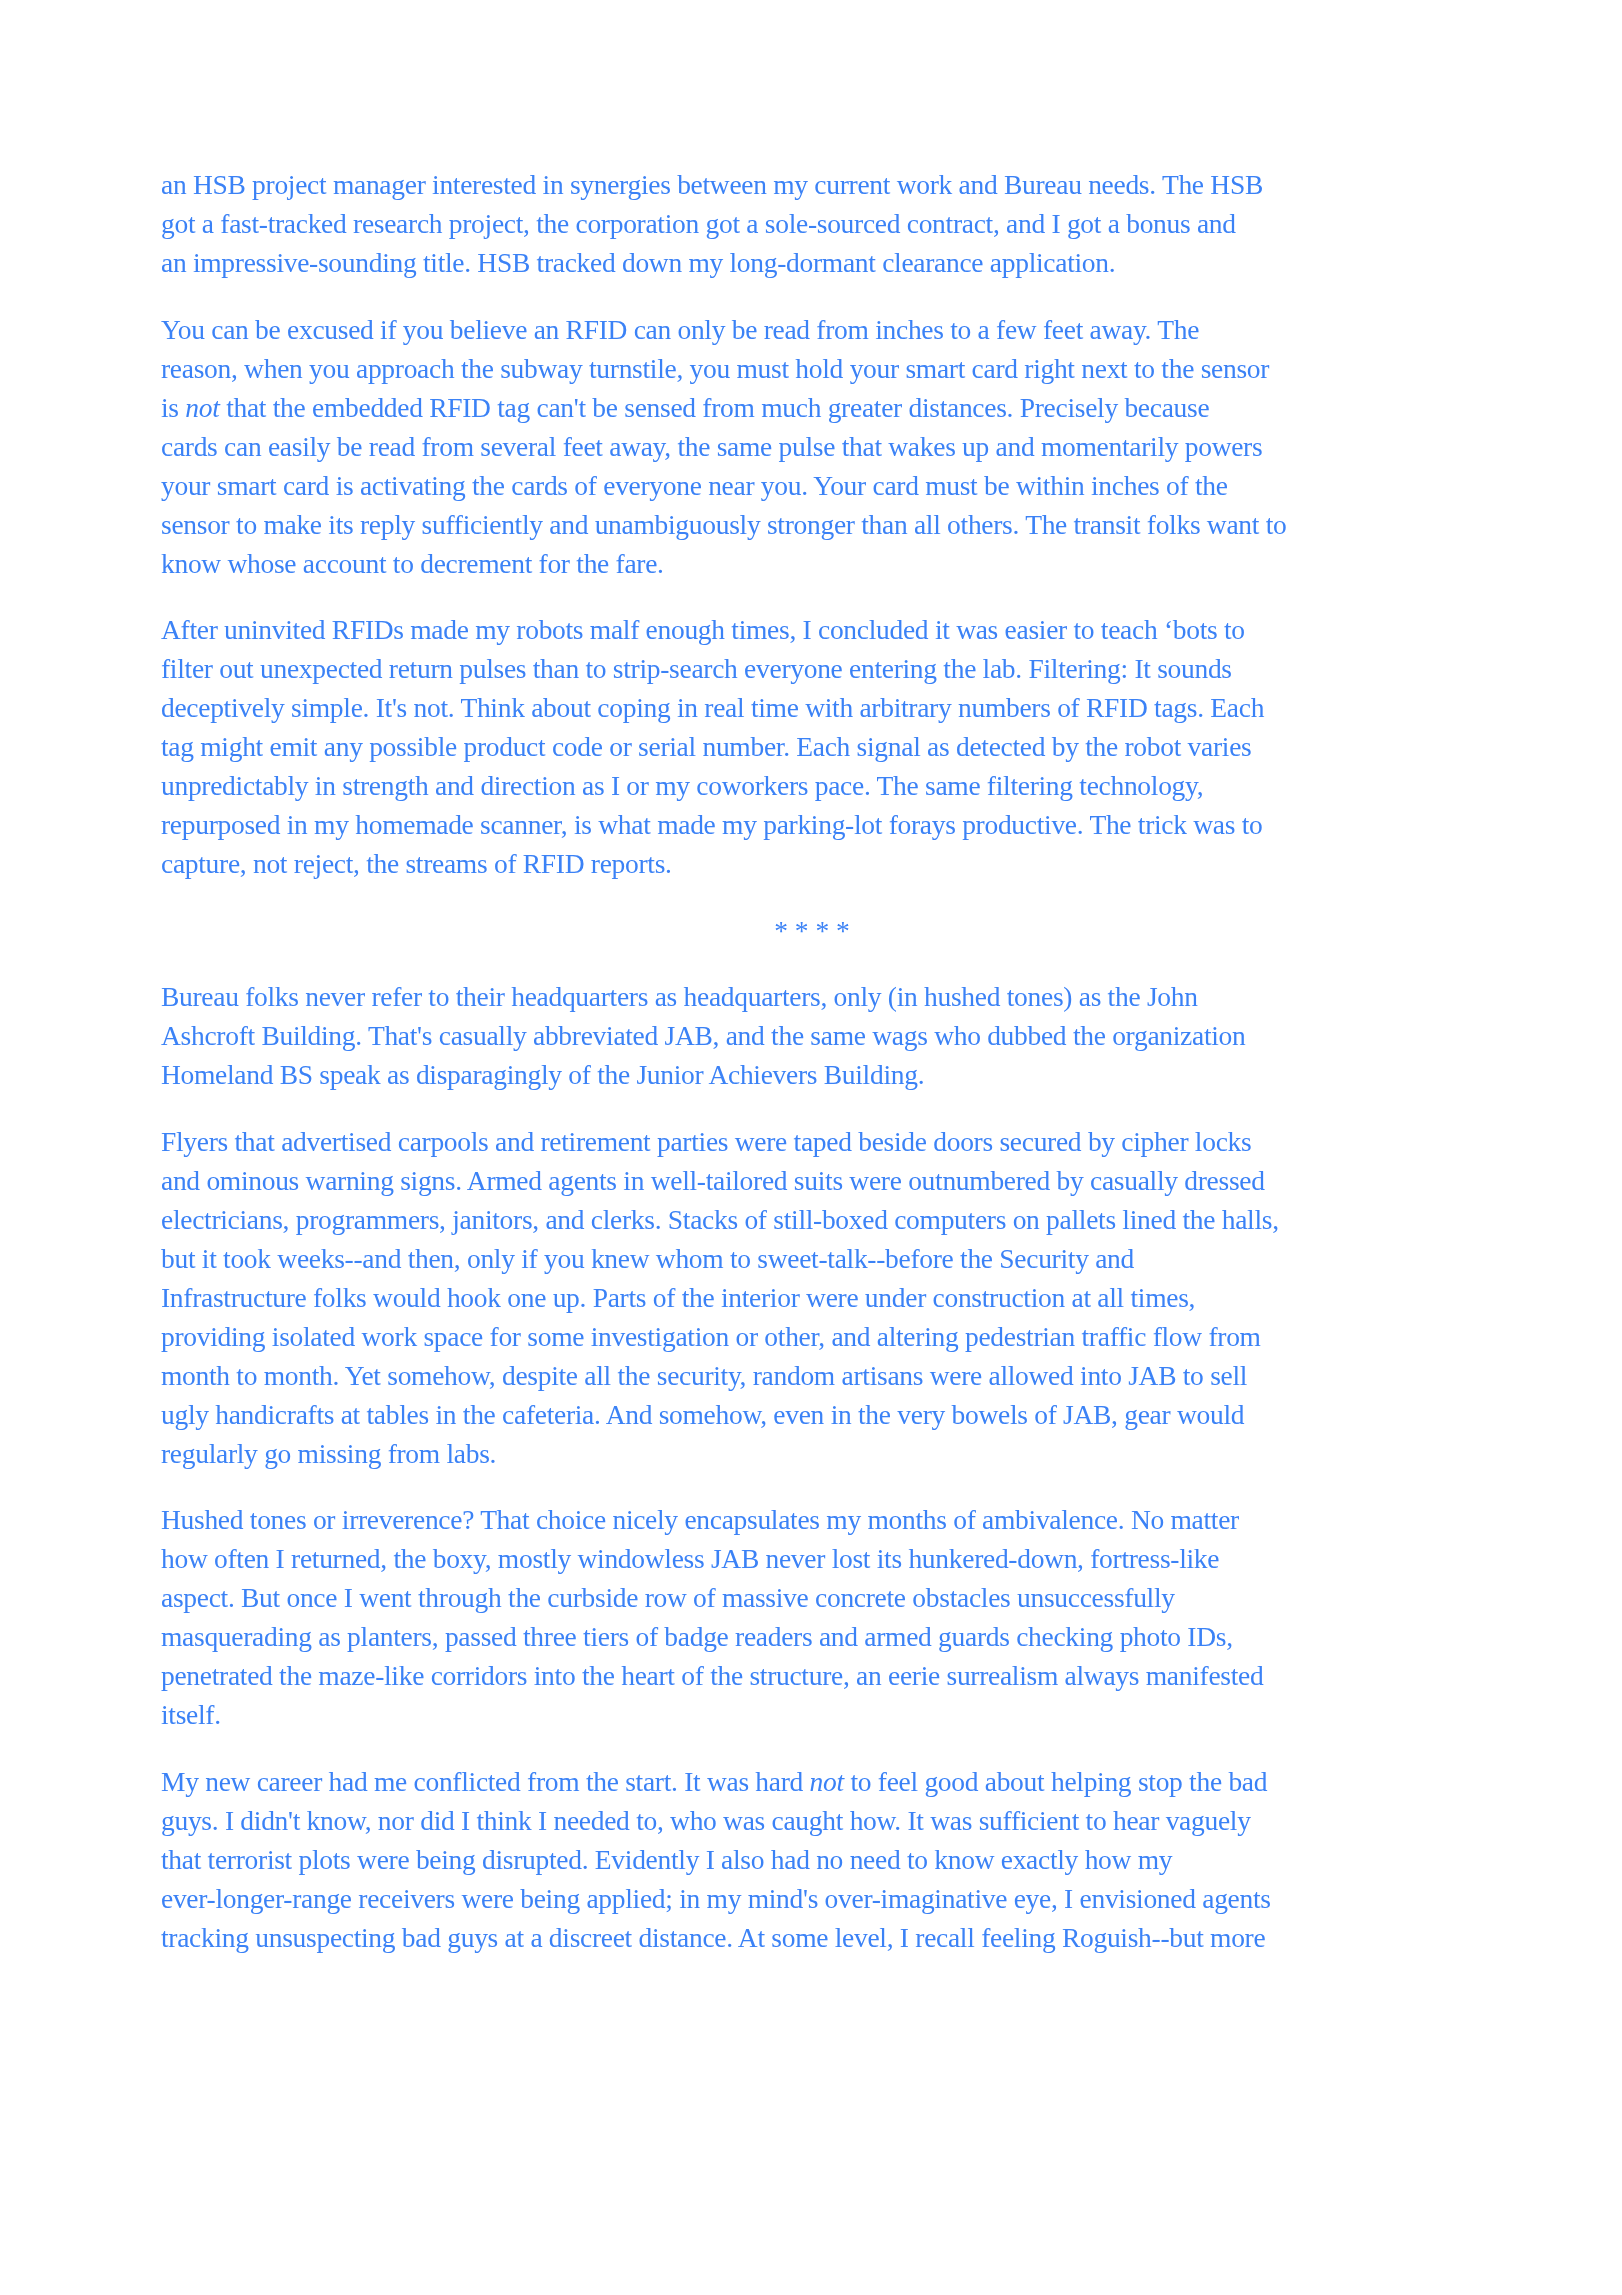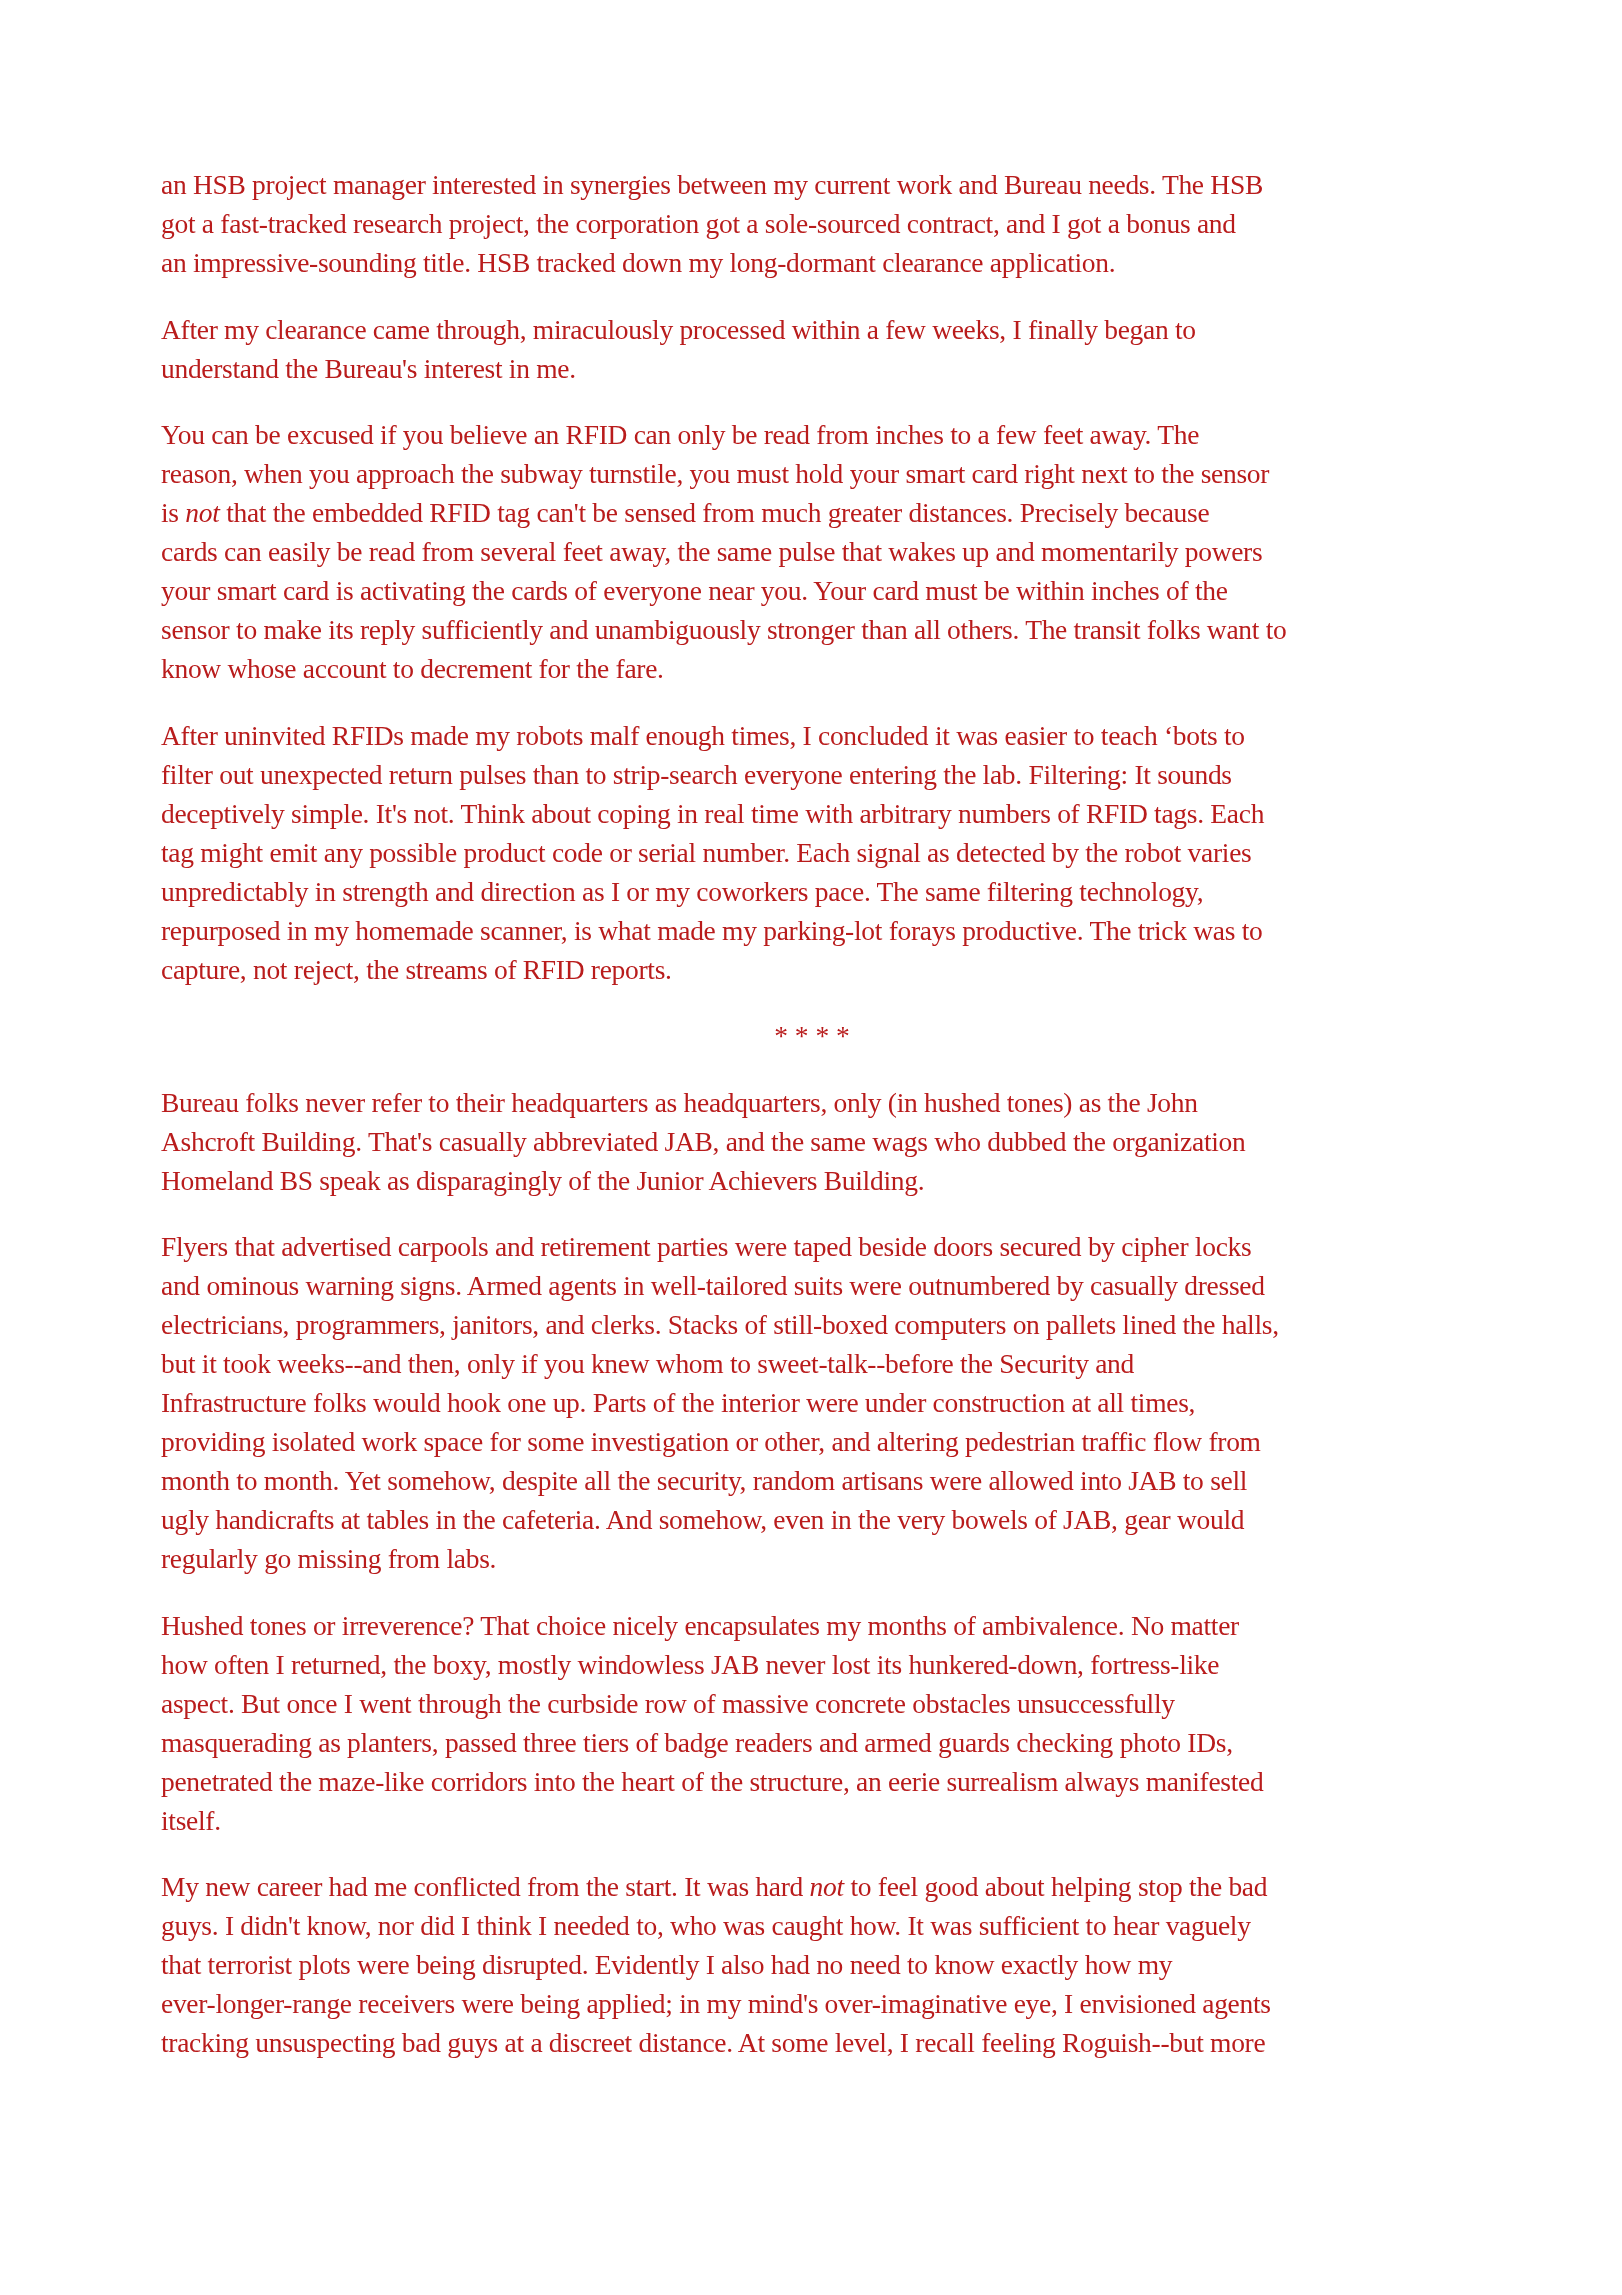--- a/index.html
+++ b/index.html
@@ -12,21 +12,21 @@
     width: 1622px;
     height: 2295px;
     background: #ffffff;
     overflow: hidden;
   }
   .text-block {
     position: absolute;
     left: 161px;
     top: 165px;
     width: 1302px;
-    color: #b91c1c;
+    color: #3b82f6;
     font-family: "Liberation Serif", "DejaVu Serif", serif;
     font-size: 27.5px;
     line-height: 39px;
     letter-spacing: -0.3px;
     text-align: left;
   }
   .text-block p {
     margin: 0 0 27.5px 0;
     white-space: pre;      
   }
@@ -39,22 +39,20 @@
   }
 </style>
 </head>
 <body>
 
 <div class="page">
   <div class="text-block">
     <p>an HSB project manager interested in synergies between my current work and Bureau needs. The HSB
 got a fast-tracked research project, the corporation got a sole-sourced contract, and I got a bonus and
 an impressive-sounding title. HSB tracked down my long-dormant clearance application.</p>
-    <p>After my clearance came through, miraculously processed within a few weeks, I finally began to
-understand the Bureau's interest in me.</p>
     <p>You can be excused if you believe an RFID can only be read from inches to a few feet away. The
 reason, when you approach the subway turnstile, you must hold your smart card right next to the sensor
 is <i>not</i> that the embedded RFID tag can't be sensed from much greater distances. Precisely because
 cards can easily be read from several feet away, the same pulse that wakes up and momentarily powers
 your smart card is activating the cards of everyone near you. Your card must be within inches of the
 sensor to make its reply sufficiently and unambiguously stronger than all others. The transit folks want to
 know whose account to decrement for the fare.</p>
     <p>After uninvited RFIDs made my robots malf enough times, I concluded it was easier to teach ‘bots to
 filter out unexpected return pulses than to strip-search everyone entering the lab. Filtering: It sounds
 deceptively simple. It's not. Think about coping in real time with arbitrary numbers of RFID tags. Each

